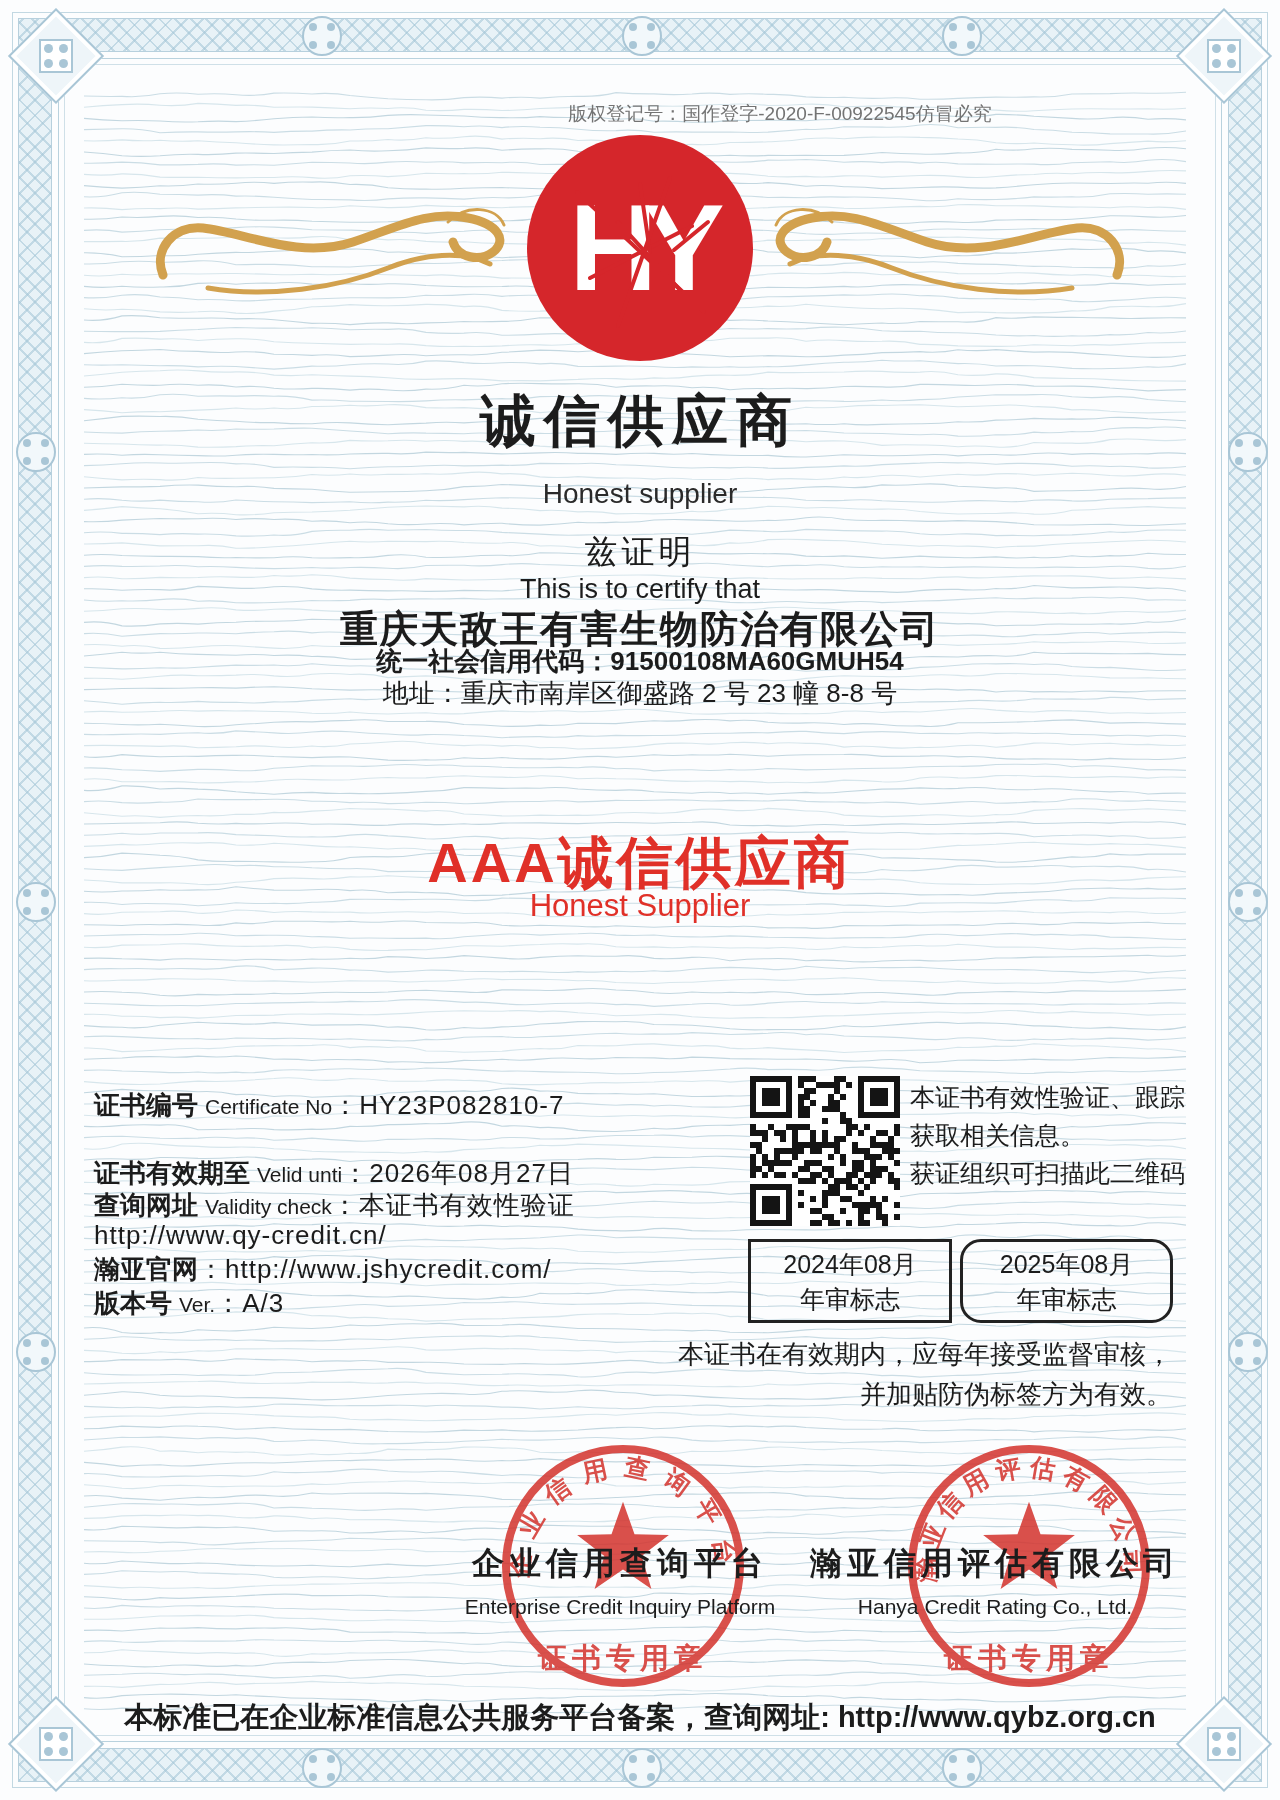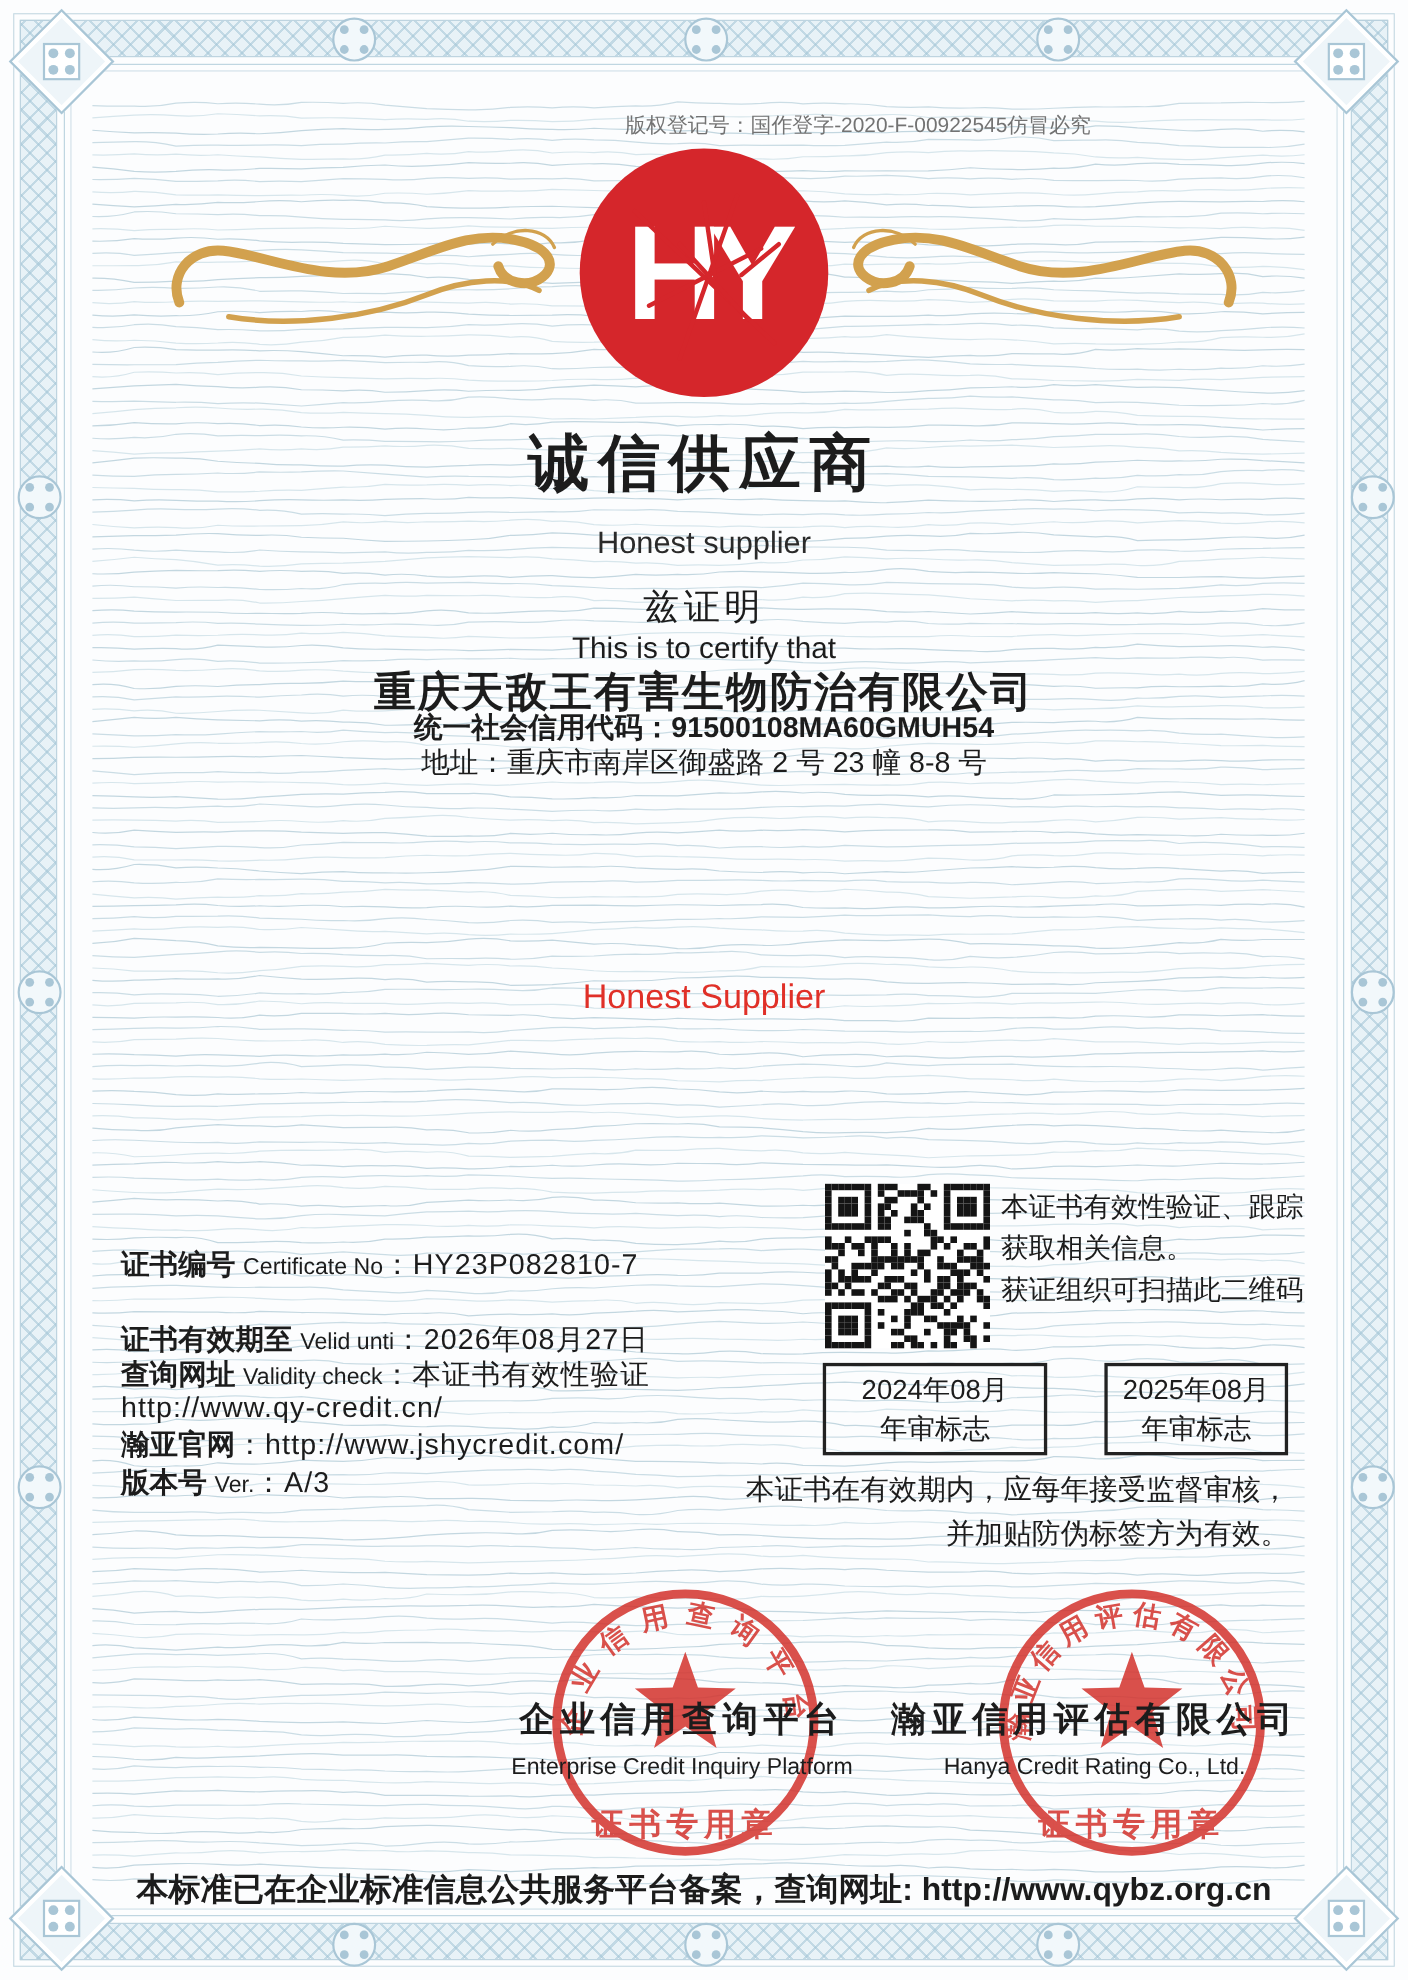--- a/index.html
+++ b/index.html
@@ -43,30 +43,30 @@
   .copyright{top:101px;left:430px;width:700px;text-align:center;font-size:19px;color:#737373;font-weight:500;}
   .title-zh{top:384px;font-size:56px;font-weight:600;letter-spacing:8px;text-align:center;}
   .title-en{top:478px;font-size:28px;color:#2a2a2a;}
   .certify-zh{top:530px;font-size:33px;letter-spacing:4px;}
   .certify-en{top:574px;font-size:27px;}
   .company{top:604px;font-size:38px;font-weight:700;letter-spacing:2px;}
   .credit{top:644px;font-size:26px;font-weight:700;}
   .address{top:676px;font-size:26px;font-weight:500;}
   .award-zh{top:826px;font-size:56px;font-weight:700;letter-spacing:3px;color:#e03028;}
   .award-en{top:888px;font-size:31px;font-weight:500;color:#e03028;}
-  .dline{position:absolute;left:110px;white-space:nowrap;margin-top:44px;}
+  .dline{position:absolute;left:94px;white-space:nowrap;}
   .dline .lzh{font-size:26px;font-weight:600;}
   .dline .len{font-size:21px;margin-left:7px;}
   .dline .len:empty{display:none;}
   .dline .lval{font-size:26px;letter-spacing:1px;font-weight:500;}
   #qr{position:absolute;left:750px;top:1076px;z-index:2;}
   .qr-info{position:absolute;left:910px;top:1078px;width:300px;font-size:25px;line-height:38px;font-weight:500;}
   .rbox{position:absolute;top:1239px;height:84px;border:3px solid #222;box-sizing:border-box;
         text-align:center;font-size:25px;line-height:35px;padding-top:5px;font-weight:500;}
-  .rbox.b0{left:748px;width:204px;} .rbox.b1{left:1004px;width:167px;}
+  .rbox.b0{left:748px;width:204px;} .rbox.b1{left:960px;width:213px;border-radius:21px;}
   .review-note{position:absolute;right:108px;top:1334px;text-align:right;font-size:26px;line-height:40px;font-weight:500;}
   .stamp{position:absolute;width:260px;height:260px;z-index:3;opacity:.85;}
   .stamp.s0{left:493px;top:1433px;} .stamp.s1{left:899px;top:1433px;}
   .stamp text{fill:var(--seal_red);font-family:"Liberation Sans","DejaVu Sans",sans-serif;}
   .stamp .arc{font-size:25px;font-weight:600;}
   .stamp .seal-label{font-size:29px;font-weight:700;letter-spacing:5px;}
   .org{position:absolute;width:400px;text-align:center;z-index:4;}
   .org .zh{font-size:32px;font-weight:600;letter-spacing:5px;white-space:nowrap;}
   .org .en{font-size:21px;margin-top:9px;white-space:nowrap;}
   .org.o0{left:420px;top:1542px;} .org.o1{left:795px;top:1542px;}
@@ -376,20 +376,21 @@
     </g>
   </svg>
 
   <div class="abs center title-zh z2">诚信供应商</div>
   <div class="abs center title-en z2">Honest supplier</div>
   <div class="abs center certify-zh z2">兹证明</div>
   <div class="abs center certify-en z2">This is to certify that</div>
   <div class="abs center company z2">重庆天敌王有害生物防治有限公司</div>
   <div class="abs center credit z2">统一社会信用代码：91500108MA60GMUH54</div>
   <div class="abs center address z2">地址：重庆市南岸区御盛路 2 号 23 幢 8-8 号</div>
+  <div class="abs center award-zh z2">AAA诚信供应商</div>
   <div class="abs center award-en z2">Honest Supplier</div>
 
   <div class="dline z2" style="top:1088px">
     <span class="lzh">证书编号</span><span class="len">Certificate No</span><span class="lval">：HY23P082810-7</span>
   </div>
   <div class="dline z2" style="top:1156px">
     <span class="lzh">证书有效期至</span><span class="len">Velid unti</span><span class="lval">：2026年08月27日</span>
   </div>
   <div class="dline z2" style="top:1188px">
     <span class="lzh">查询网址</span><span class="len">Validity check</span><span class="lval">：本证书有效性验证</span>

